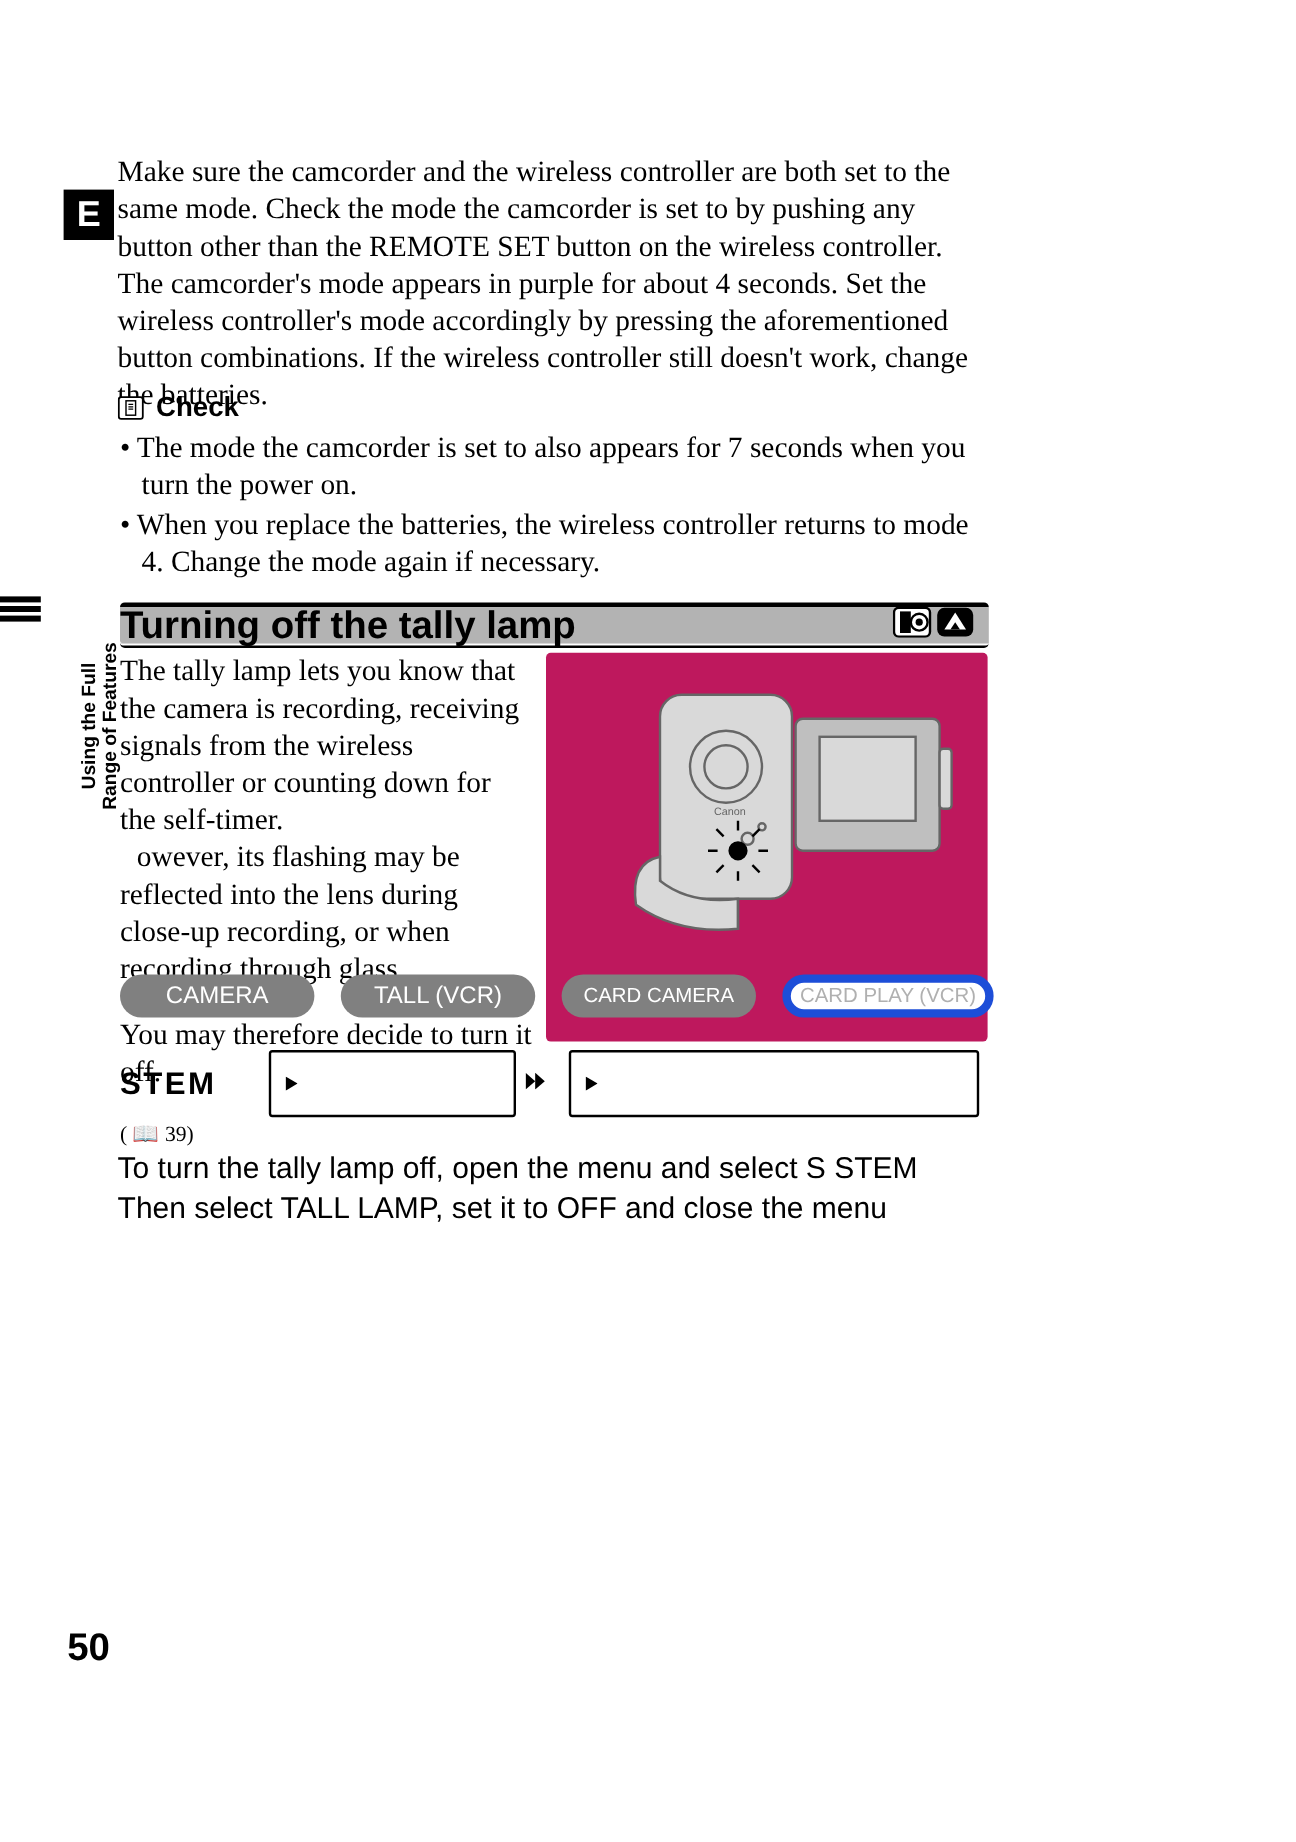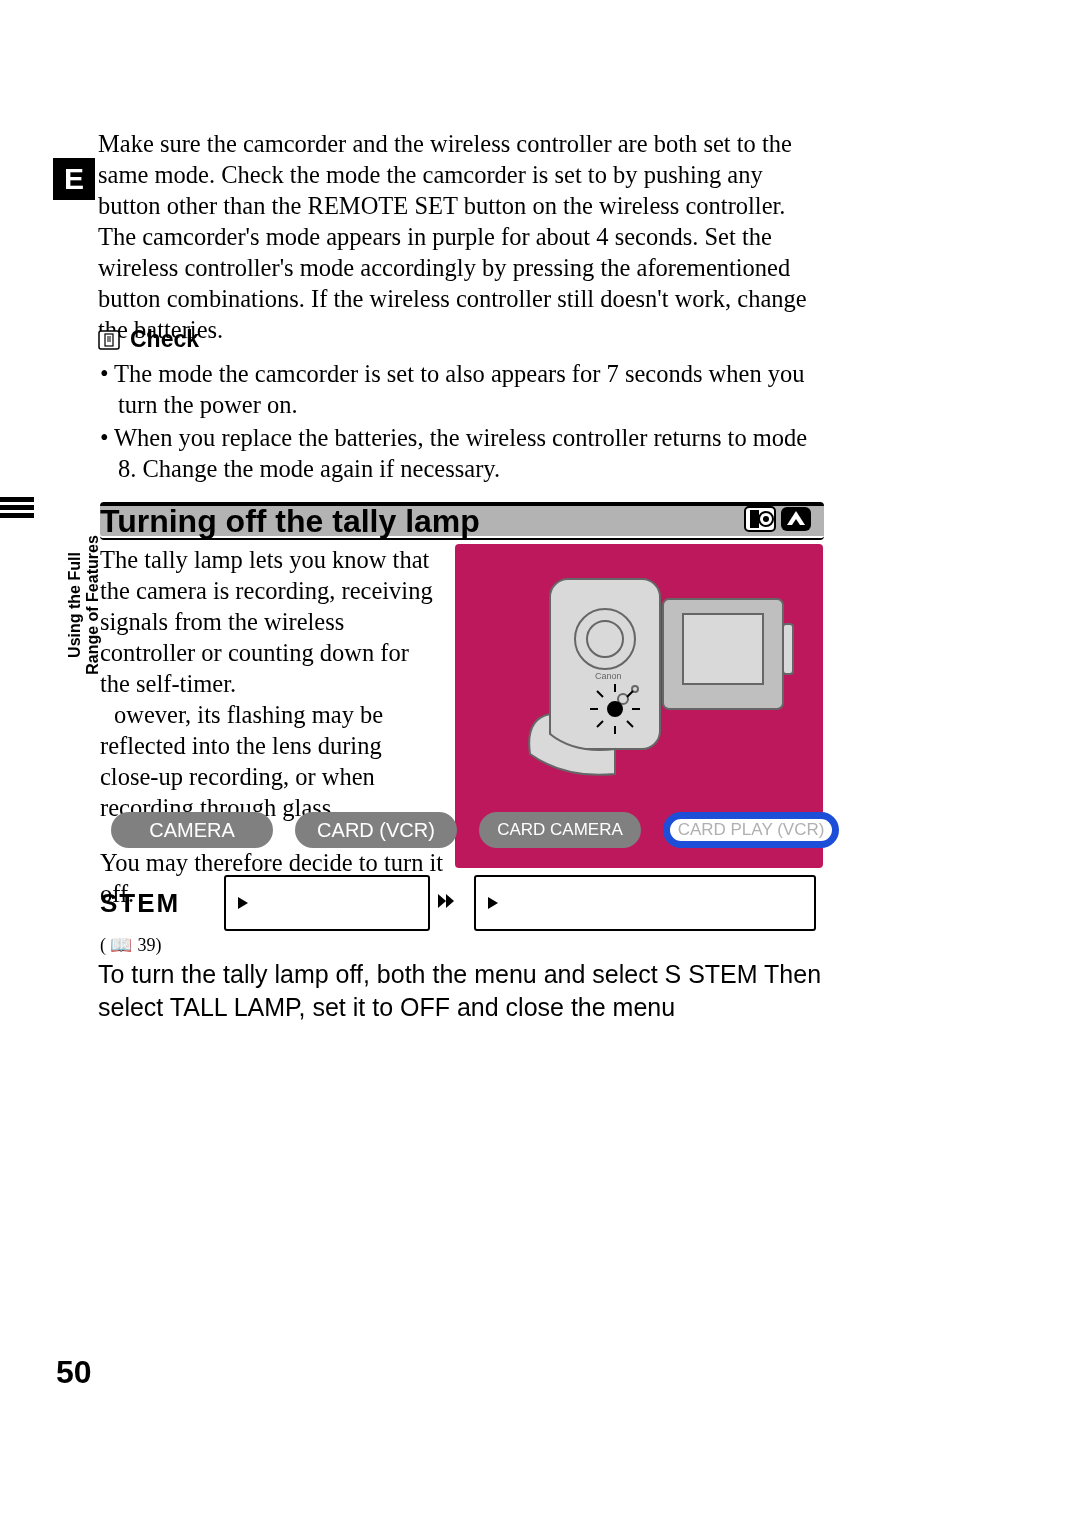--- a/index.html
+++ b/index.html
@@ -39,21 +39,21 @@
   .tally-text p{margin:0 0 18px 0;}
   .tally-text p.closing{margin-top:24px;}
   .tally-text .indent{display:inline-block;width:14px;}
 
   
   .illus{position:absolute;left:455px;top:544px;width:368px;height:324px;background:#be185d;
          border-radius:4px;}
   .illus svg{position:absolute;left:0;top:0;}
 
   
-  .pills{position:absolute;left:111px;top:812px;width:728px;display:flex;gap:22px;}
+  .pills{position:absolute;left:100px;top:812px;width:728px;display:flex;gap:22px;}
   .pill{flex:1;height:36px;border-radius:18px;display:flex;align-items:center;justify-content:center;
         font-family:Arial,Helvetica,sans-serif;font-size:20px;}
   .pill.filled{background:#808080;color:#fff;}
   .pill.filled.small{font-size:17px;}
   .pill.outline{background:#fff;color:#b0b0b0;border:7px solid #1d4ed8;box-sizing:border-box;font-size:17px;}
 
   
   .menu-row{position:absolute;left:100px;top:872px;width:728px;height:62px;display:flex;align-items:center;}
   .menu-label{font-family:Arial,Helvetica,sans-serif;font-weight:900;font-size:26px;letter-spacing:2px;}
   .menu-sub{position:absolute;left:0;top:46px;font-size:18px;font-family:"Times New Roman",serif;}
@@ -93,21 +93,21 @@
           <line x1="9" y1="9" x2="13" y2="9" stroke="#000" stroke-width="1"></line>
           <line x1="9" y1="11" x2="13" y2="11" stroke="#000" stroke-width="1"></line>
         </svg>
     </span>
     <span class="notes-label">Check</span>
   </div>
 
   <div class="bullets">
     <ul>
       <li><span class="dot">•</span><span>The mode the camcorder is set to also appears for 7 seconds when you turn the power on.</span></li>
-      <li><span class="dot">•</span><span>When you replace the batteries, the wireless controller returns to mode 8. Change the mode again if necessary.</span></li>
+      <li><span class="dot">•</span><span>When you replace the batteries, the wireless controller returns to mode 4. Change the mode again if necessary.</span></li>
     </ul>
   </div>
 
   <div class="side-stripes">
     <div class="stripe"></div>
       <div class="stripe"></div>
       <div class="stripe"></div>
   </div>
 
   <div class="bar-wrap">
@@ -169,21 +169,21 @@
         <line x1="172" y1="153" x2="178" y2="147"></line>
         <line x1="148" y1="177" x2="142" y2="183"></line>
         <line x1="172" y1="177" x2="178" y2="183"></line>
       </g>
       <text x="140" y="135" font-family="Arial" font-size="9" fill="#666">Canon</text>
     </svg>
   </div>
 
   <div class="pills">
     <div class="pill filled">CAMERA</div>
-    <div class="pill filled">CARD (VCR)</div>
+    <div class="pill filled">TALL (VCR)</div>
     <div class="pill filled small">CARD CAMERA</div>
     <div class="pill outline">CARD PLAY (VCR)</div>
   </div>
 
   <div class="menu-row">
     <div style="position:relative;width:100px;">
       <div class="menu-label">STEM</div>
       <div class="menu-sub">( 📖 39)</div>
     </div>
     <div class="menu-box b1">
@@ -203,18 +203,18 @@
     <div class="menu-box b2">
       <span class="tri">
         <svg width="10" height="12" viewBox="0 0 10 12">
             <polygon points="0,0 10,6 0,12" fill="#000"></polygon>
           </svg>
       </span>
       <span></span>
     </div>
   </div>
 
-  <div class="instr">To turn the tally lamp off, both the menu and select S   STEM  Then select TALL   LAMP, set it to OFF and close the menu</div>
+  <div class="instr">To turn the tally lamp off, open the menu and select S   STEM  Then select TALL   LAMP, set it to OFF and close the menu</div>
 
 
   <div class="page-num">50</div>
 
 </div>
 
 </body></html>

